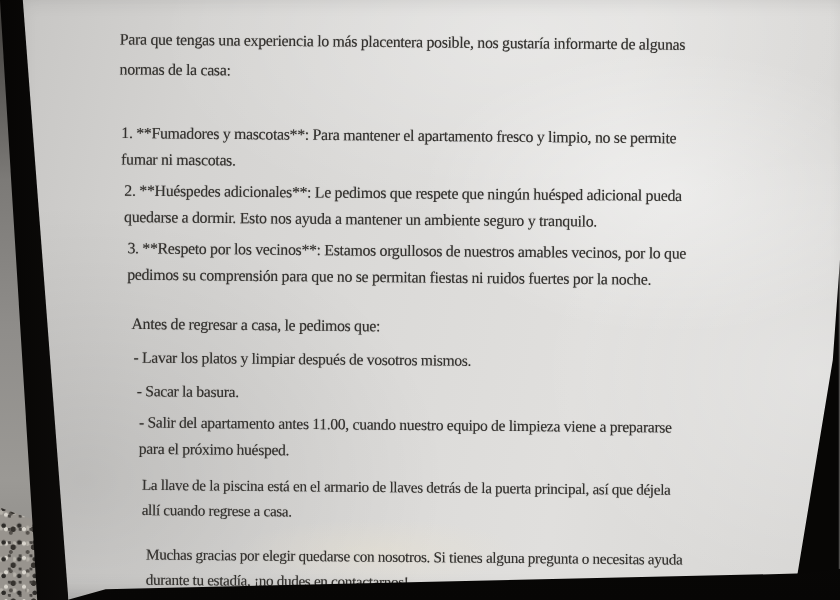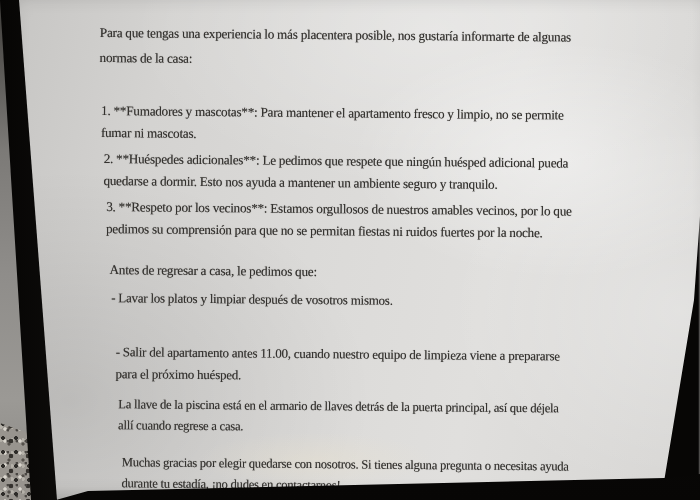--- a/index.html
+++ b/index.html
@@ -119,20 +119,23 @@
     </div>
 
     <div class="block" style="top:259px; left:112px;">
       <div class="line">Antes de regresar a casa, le pedimos que:</div>
     </div>
 
     <div class="block chore" style="top:287px; left:114px;">
       <div class="line">- Lavar los platos y limpiar después de vosotros mismos.</div>
     </div>
 
+    <div class="block chore" style="top:315px; left:117px;">
+      <div class="line">- Sacar la basura.</div>
+    </div>
 
     <div class="block chore" style="top:341px; left:119px;">
       <div class="line">- Salir del apartamento antes 11.00, cuando nuestro equipo de limpieza viene a prepararse</div>
       <div class="line">para el próximo huésped.</div>
     </div>
 
     <div class="block small" style="top:394px; left:122px;">
       <div class="line">La llave de la piscina está en el armario de llaves detrás de la puerta principal, así que déjela</div>
       <div class="line">allí cuando regrese a casa.</div>
     </div>

